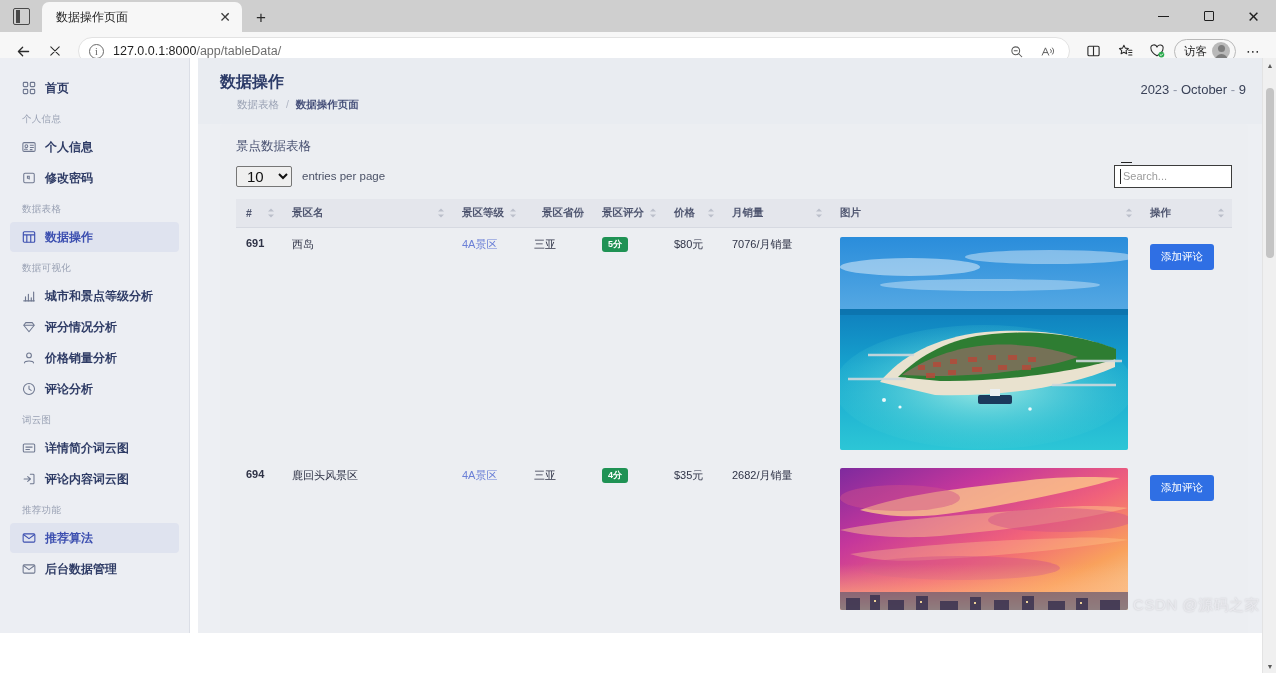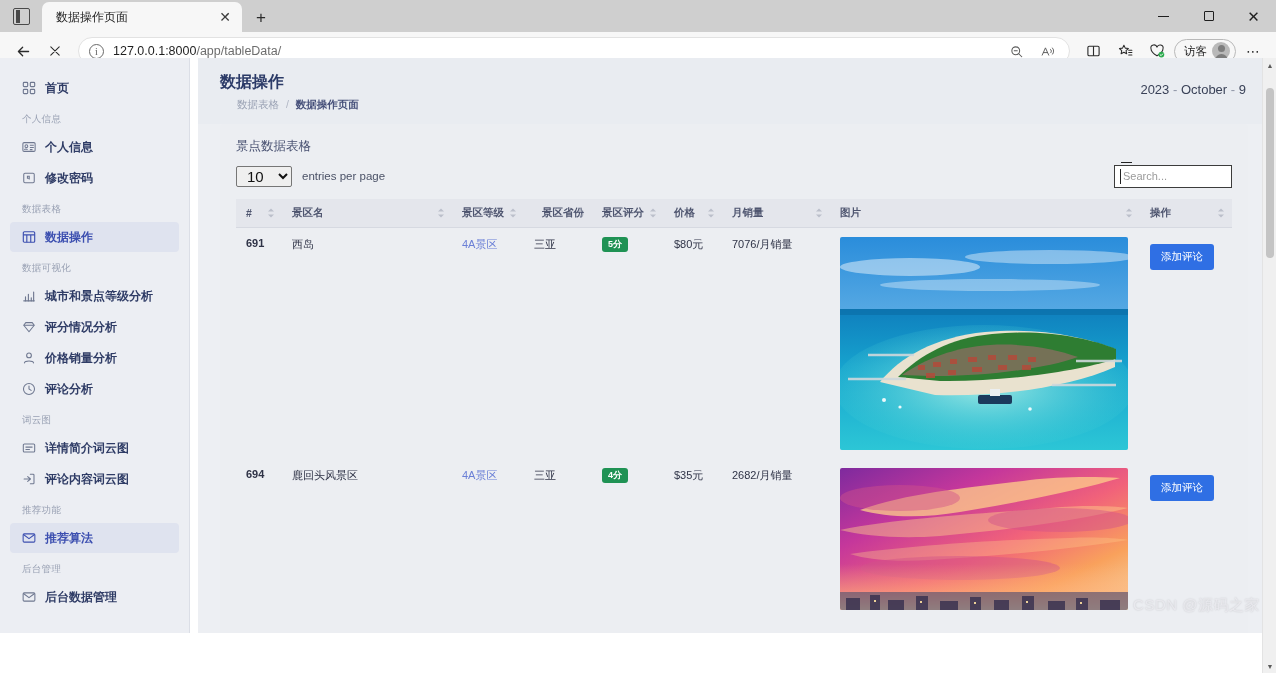--- a/index.html
+++ b/index.html
@@ -447,21 +447,20 @@
           <div class="nav-section">推荐功能</div>
           <div class="nav-item active">
             <span class="nav-ico">
               <svg width="14" height="14" viewBox="0 0 16 16" fill="none" stroke="#3c4fb0" stroke-width="1.2" stroke-linejoin="round">
                 <rect x="1.3" y="3.3" width="13.4" height="9.4" rx="1.2"></rect>
                 <path d="M1.6 4L8 8.8 14.4 4"></path>
               </svg>
             </span>
             <span>推荐算法</span>
           </div>
-          <div class="nav-section">后台管理</div>
           <div class="nav-item">
             <span class="nav-ico">
               <svg width="14" height="14" viewBox="0 0 16 16" fill="none" stroke="#6f7890" stroke-width="1.2" stroke-linejoin="round">
                 <rect x="1.3" y="3.3" width="13.4" height="9.4" rx="1.2"></rect>
                 <path d="M1.6 4L8 8.8 14.4 4"></path>
               </svg>
             </span>
             <span>后台数据管理</span>
           </div>
         </div>

